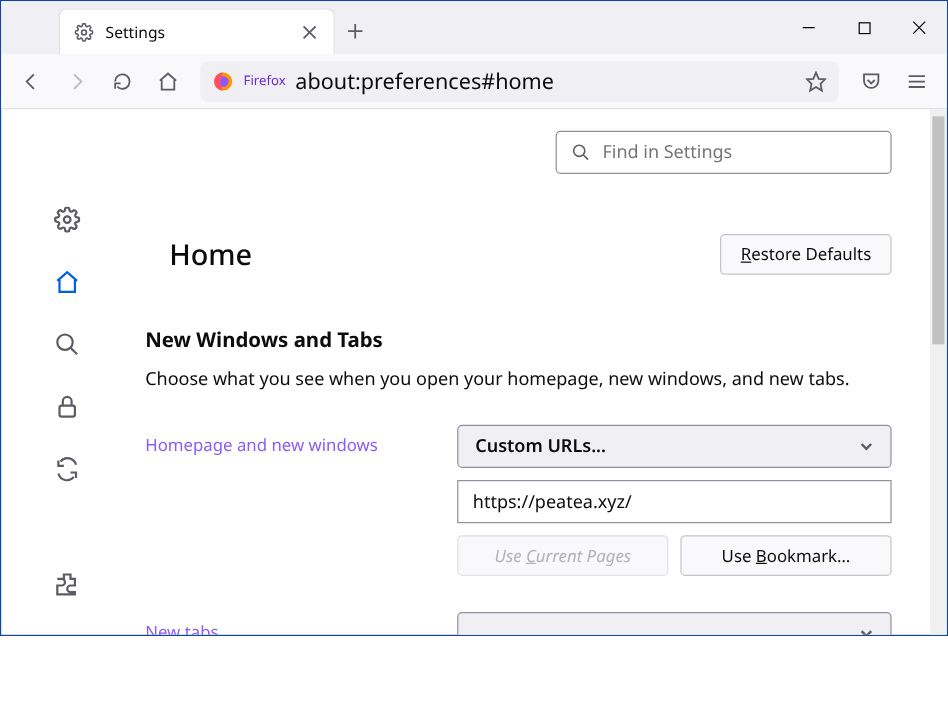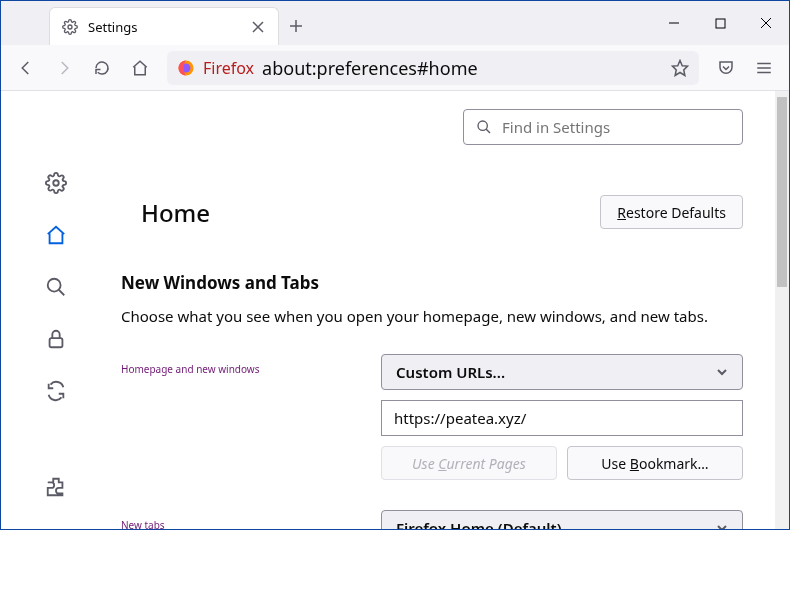--- a/index.html
+++ b/index.html
@@ -15,21 +15,21 @@
     .tab .tab-close { width: 16px; height: 16px; display:flex; align-items:center; justify-content:center; color:#5b5b66; cursor:pointer;}
     .newtab-btn { display:flex; align-items:center; justify-content:center; width:34px; margin-top:6px; color:#5b5b66; font-size:18px; cursor:pointer;}
     .winctrls { margin-left:auto; display:flex; }
     .winbtn { width:46px; display:flex; align-items:center; justify-content:center; color:#1c1c1c; cursor:pointer;}
     
     
     .toolbar { height: 46px; background:#f9f9fb; border-bottom:1px solid #e0e0e6; display:flex; align-items:center; padding: 0 8px; gap:4px;}
     .tbtn { width:34px; height:34px; display:flex; align-items:center; justify-content:center; border-radius:4px; color:#5b5b66; cursor:pointer;}
     .addr { flex:1; height:34px; background:#f0f0f4; border-radius:6px; display:flex; align-items:center; padding:0 10px; gap:8px; margin:0 6px;}
     .addr .ff-icon { width:18px; height:18px;}
-    .addr .urlprefix { font-size:16px; color:#b91c1c;}
+    .addr .urlprefix { font-size:11px; color:#6d28d9;}
     .addr .url { font-size:18px; color:#0c0c0d; flex:1;}
     .addr .star { color:#5b5b66; }
     
     
     .body { flex:1; display:flex; position:relative; overflow:hidden;}
     .scrollbar-track { position:absolute; right:0; top:0; bottom:0; width:14px; background:#f0f0f0;}
     .scrollbar-thumb { position:absolute; left:2px; right:2px; top:6px; height:190px; background:#c1c1c1; border-radius:0px;}
     
     .sidebar { width:110px; padding-top:80px; display:flex; flex-direction:column; align-items:center; gap:28px;}
     .side-icon { width:24px; height:24px; display:flex; align-items:center; justify-content:center; color:#5b5b66; cursor:pointer;}
@@ -44,21 +44,21 @@
     
     .head-row { display:flex; align-items:center; justify-content:space-between; margin-bottom:42px;}
     .h1 { font-size:24px; font-weight:500; color:#0c0c0d; margin-left:20px;text-align:right;}
     .btn { height:34px; padding:0 16px; border:1px solid #c4c4cc; border-radius:4px; background:#f9f9fb; font-size:14px; color:#0c0c0d; cursor:pointer; display:inline-flex; align-items:center; justify-content:center;}
     .btn.disabled { color:#b1b1b9; border-color:#e0e0e6; cursor:default;font-style:italic;}
     
     .h2 { font-size:17px; font-weight:700; color:#0c0c0d; margin-bottom:12px;}
     .desc { font-size:15px; color:#0c0c0d; margin-bottom:28px;}
     
     .row { display:flex; align-items:flex-start; margin-bottom:18px;}
-    .row-label { width:260px; font-size:10px; color:#701a75; padding-top:8px;}
+    .row-label { width:260px; font-size:14px; color:#8b5cf6; padding-top:8px;}
     .row-ctrl { flex:1; display:flex; flex-direction:column; gap:10px;}
     
     .select { height:36px; border:1px solid #8f8f9d; border-radius:4px; background:#f0f0f4; display:flex; align-items:center; padding:0 14px; font-size:15px; font-weight:600; color:#0c0c0d; cursor:pointer; position:relative;}
     .select .chev { position:absolute; right:14px; color:#5b5b66;}
     
     .txt-input { height:36px; border:1px solid #8f8f9d; border-radius:0; padding:0 12px; font-size:15px; color:#0c0c0d; outline:none;}
     
     .btn-row { display:flex; gap:10px;}
     .btn-row .btn { flex:1;}
     
@@ -245,21 +245,20 @@
                 <span>Use <span style="text-decoration:underline">B</span>ookmark…</span>
               </button>
           </div>
         </div>
       </div>
 
       <div class="row" style="margin-top:30px;">
         <div class="row-label">New tabs</div>
         <div class="row-ctrl">
           <div class="select">
-            <span>Firefox Home (Default)</span>
             <span class="chev">
                 <svg width="12" height="12" viewBox="0 0 12 12" fill="none" stroke="#5b5b66" stroke-width="2">
                   <path d="M2 4 L6 8 L10 4"></path>
                 </svg>
               </span>
           </div>
         </div>
       </div>
 
     </div>

